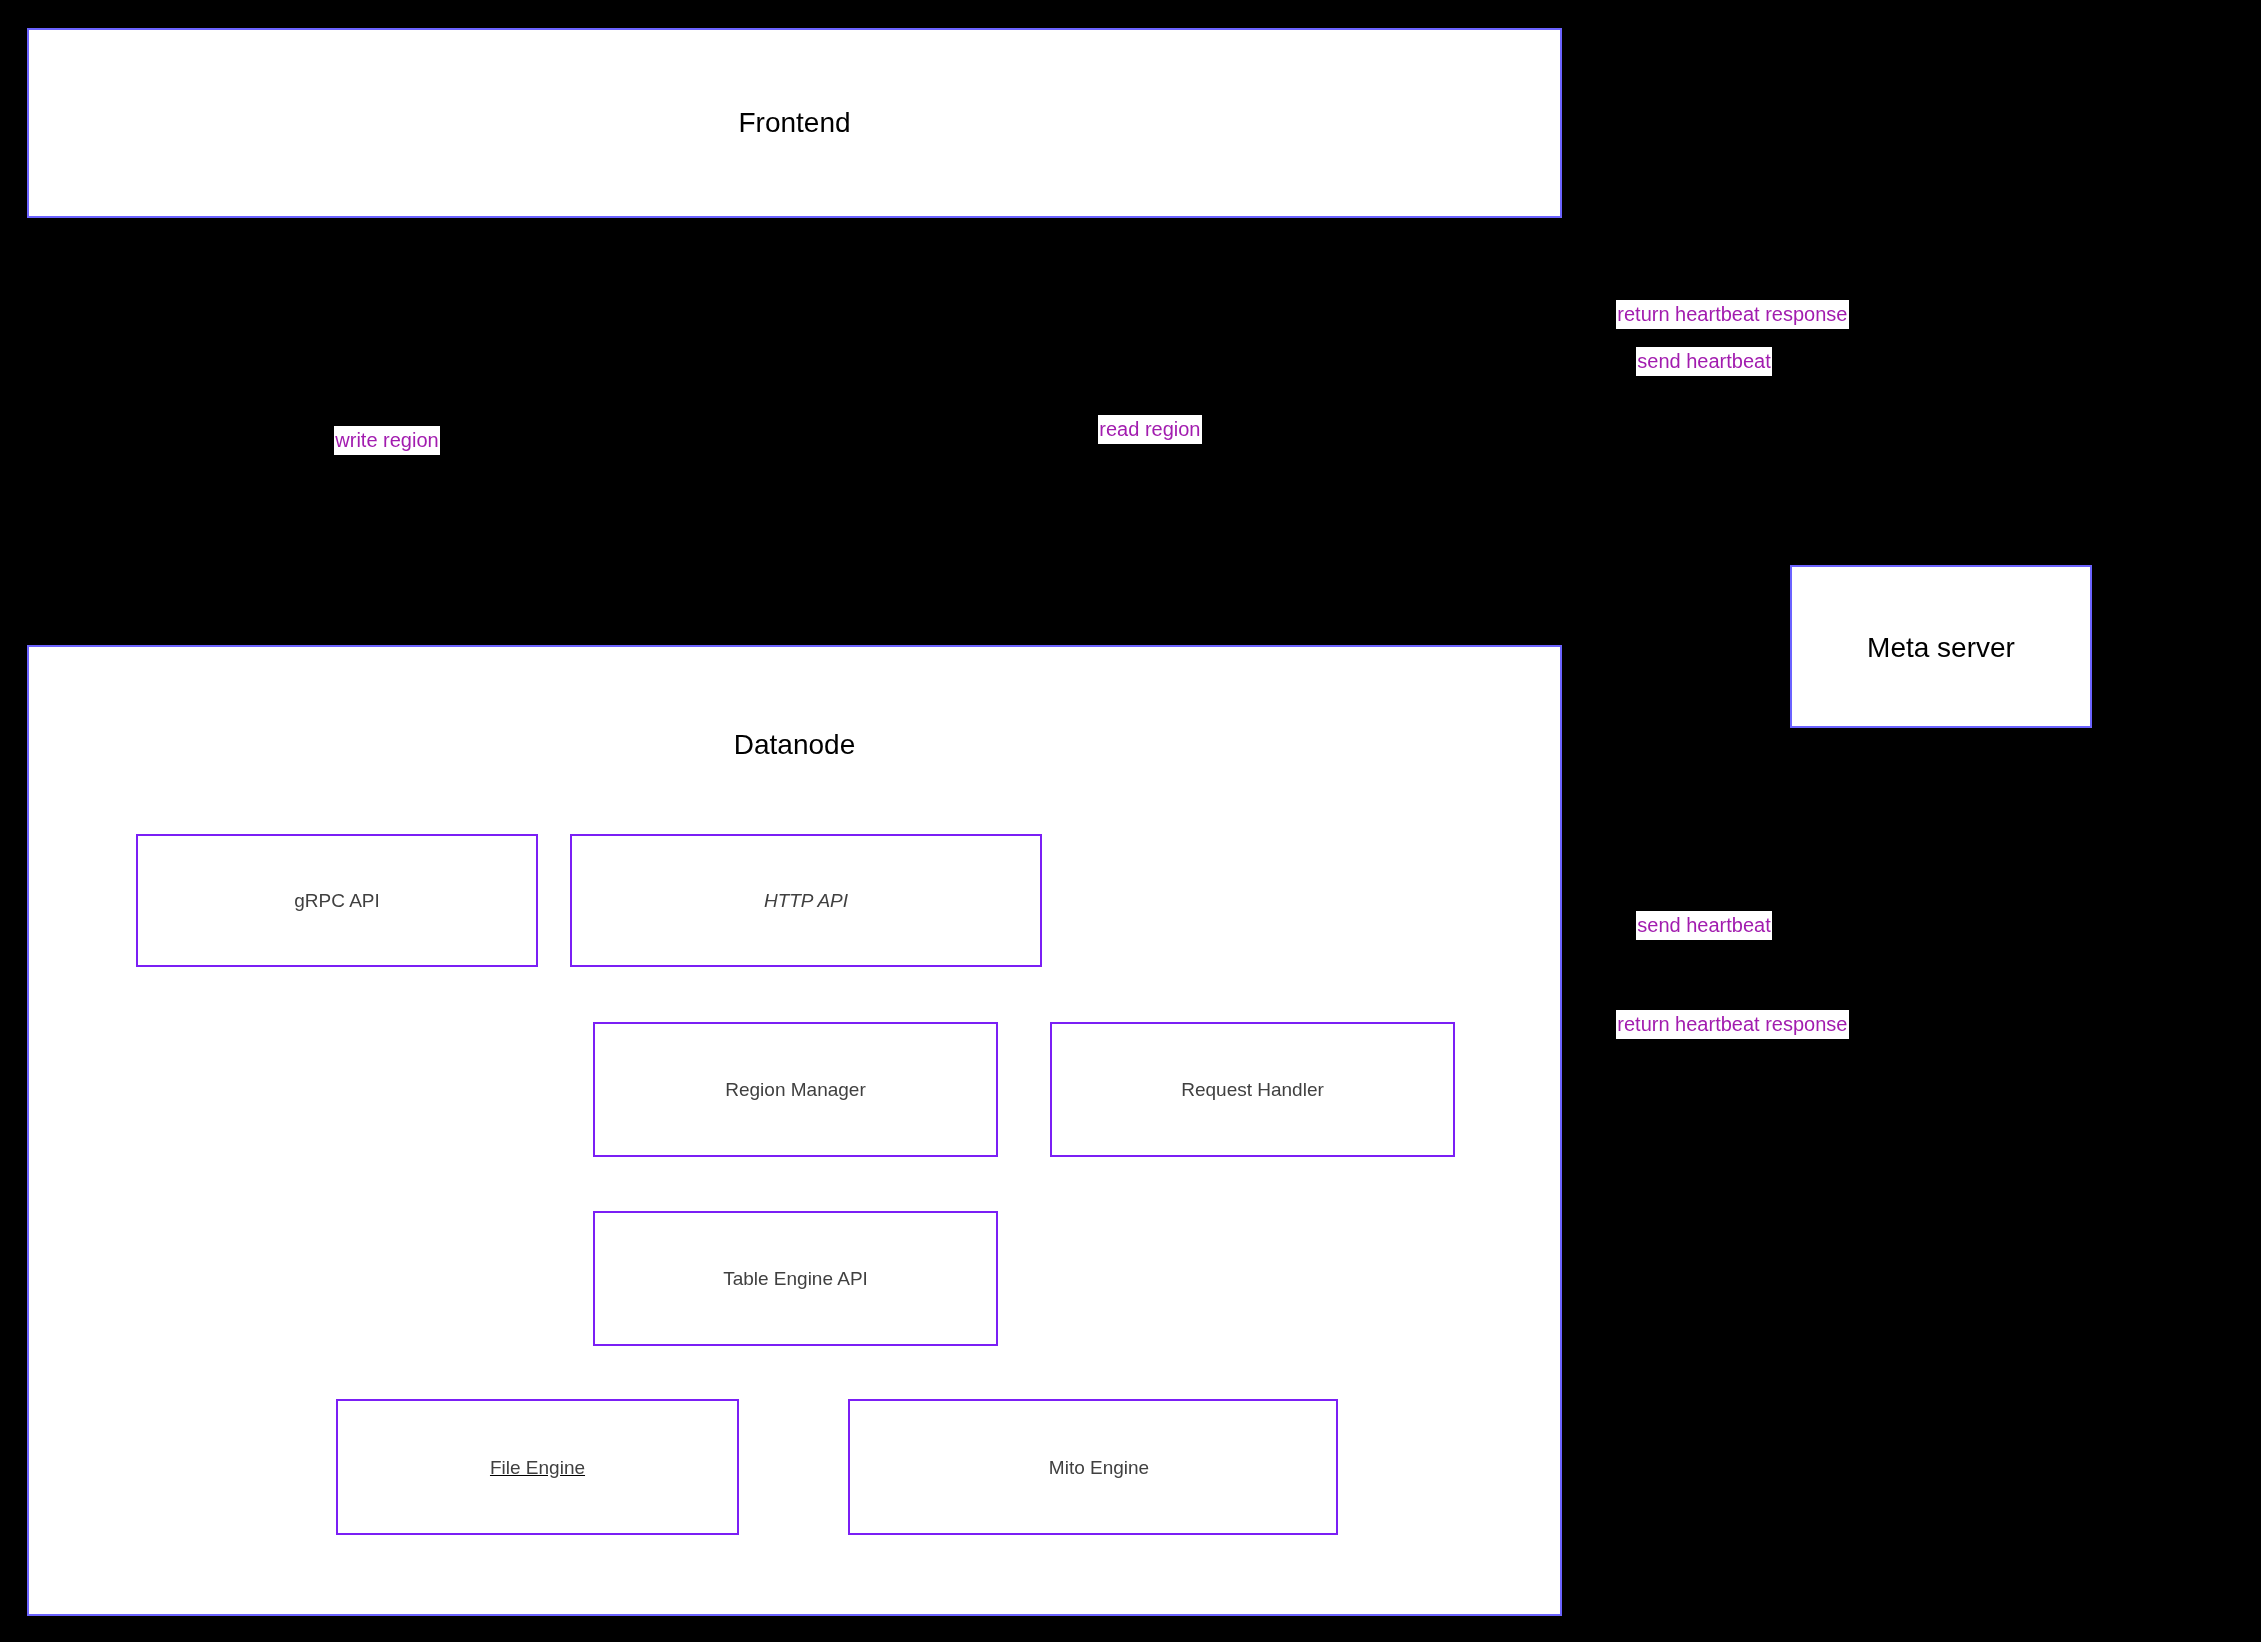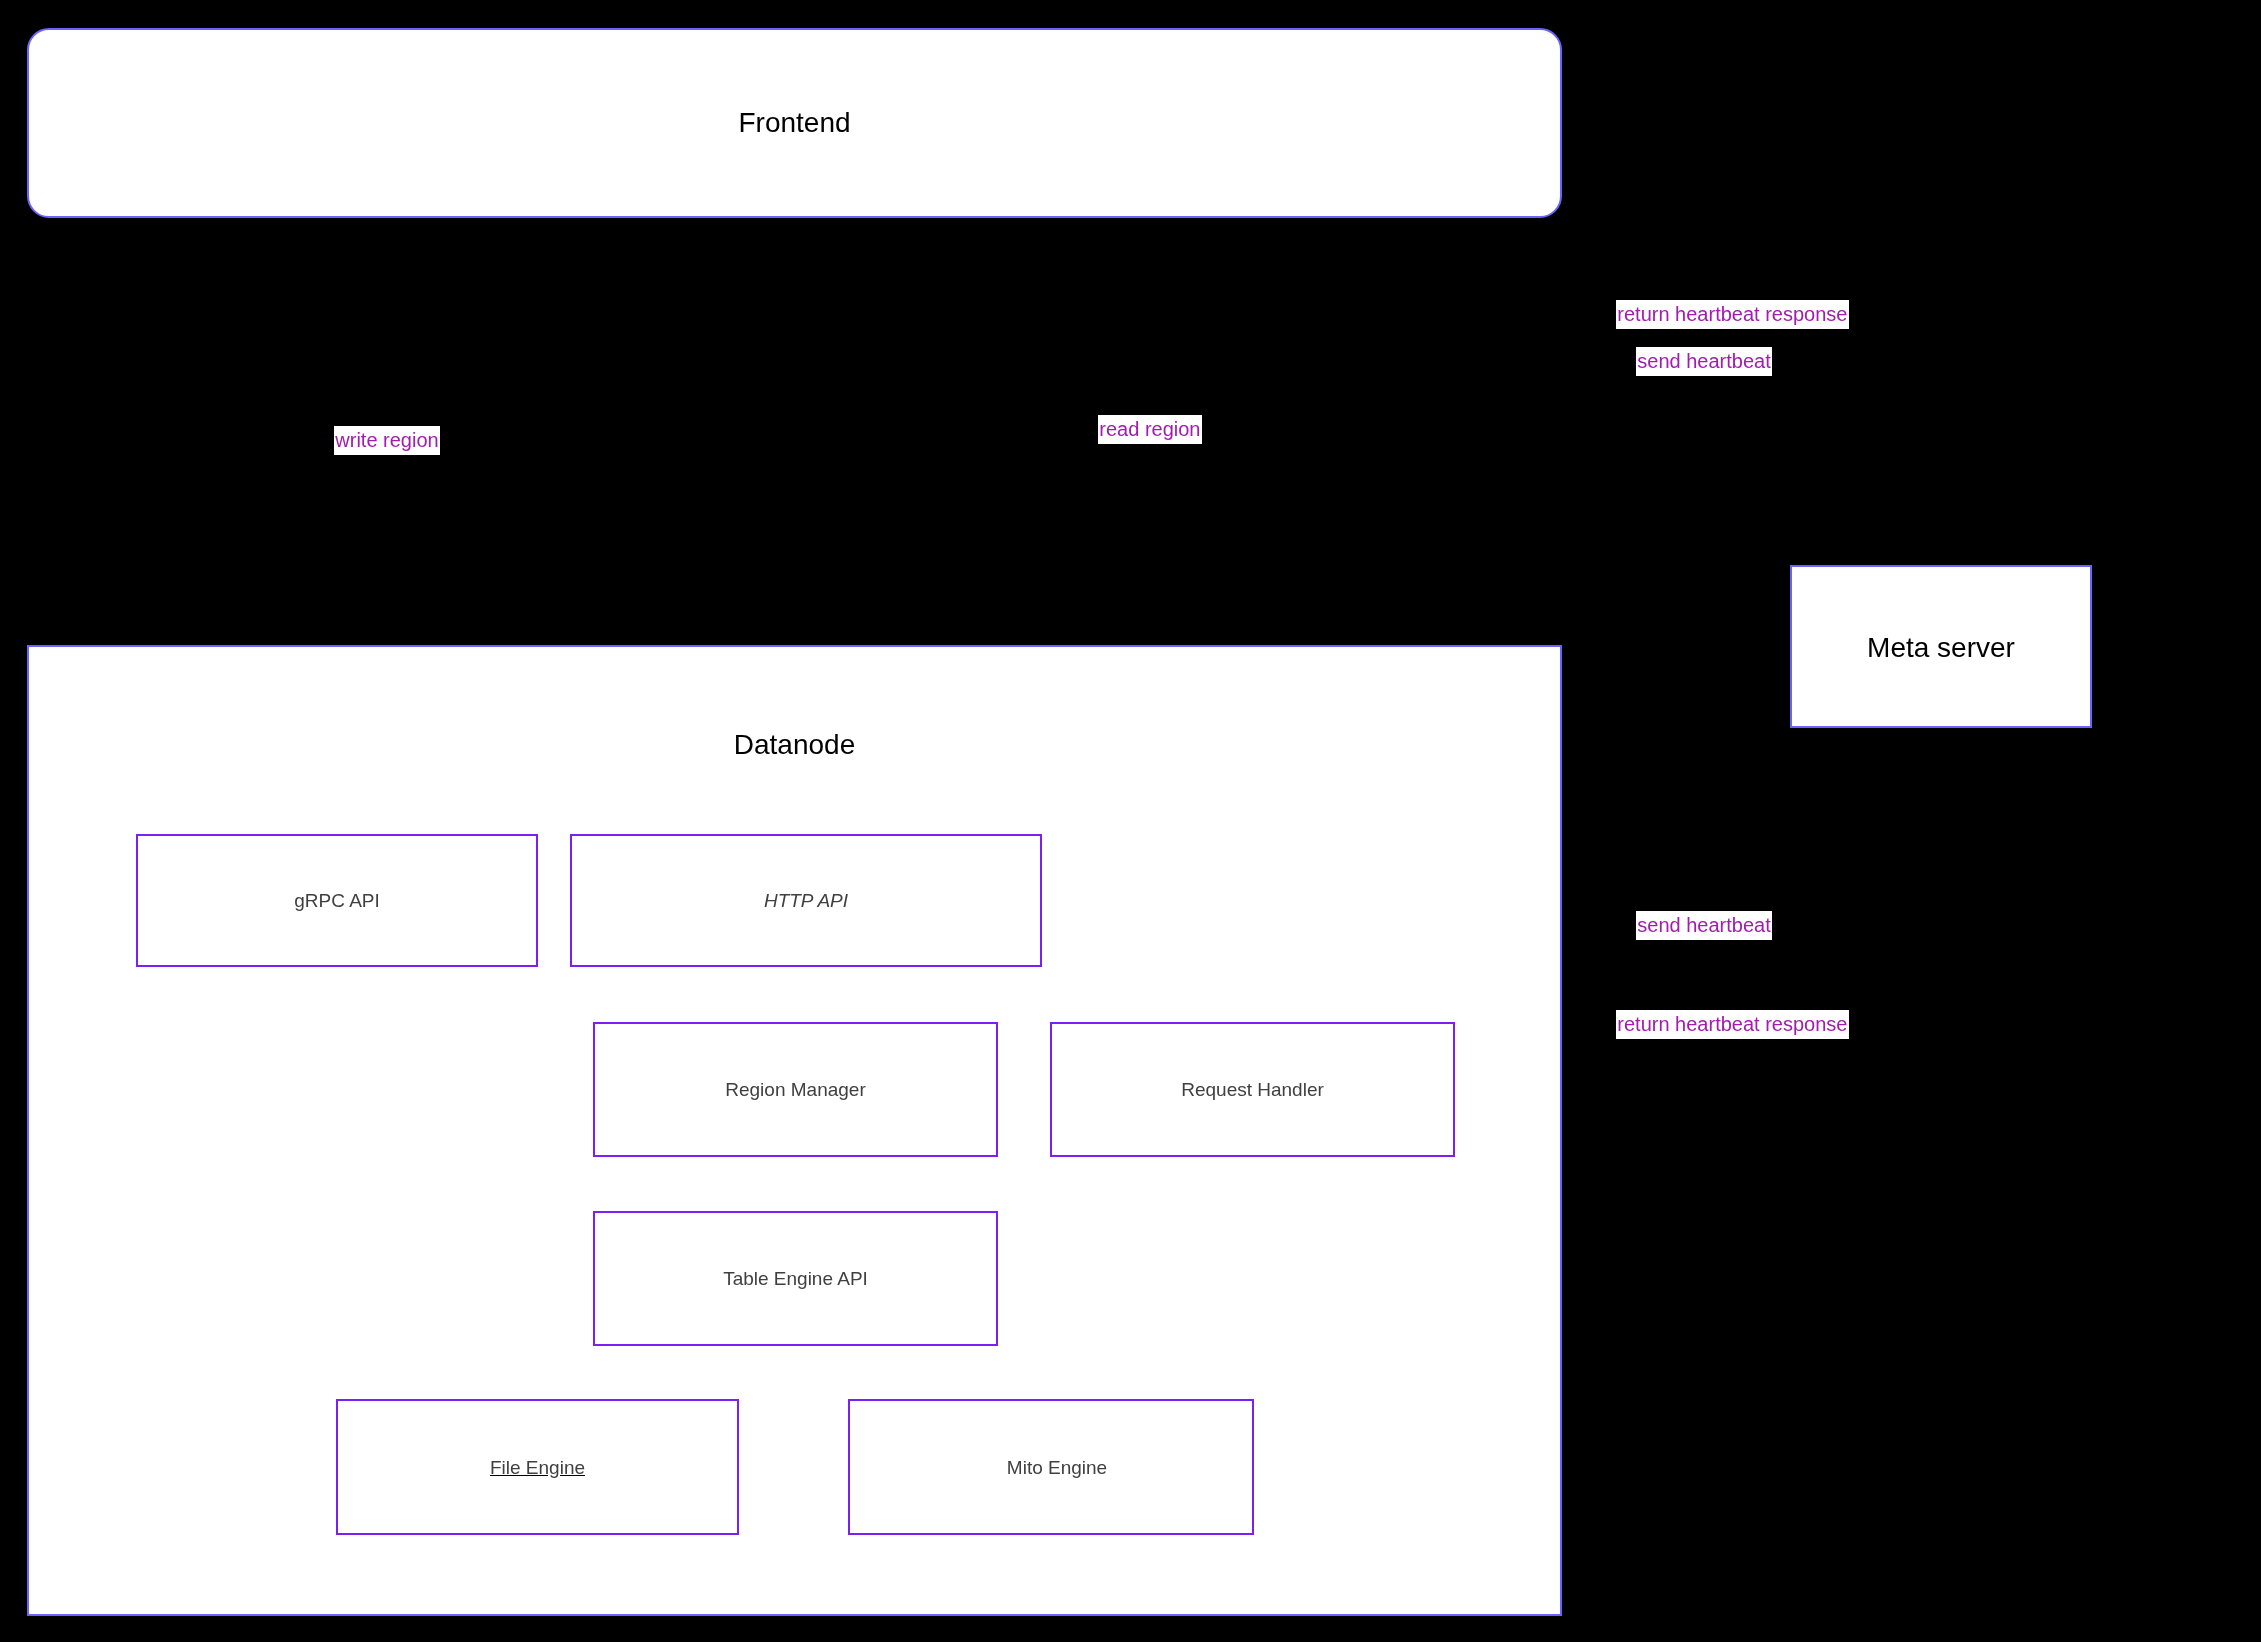--- a/index.html
+++ b/index.html
@@ -96,21 +96,21 @@
       <path d="M 2740 841 L 2740 552 L 2322 552"></path>
 
       <path d="M 2322 250 L 2880 250 L 2880 841"></path>
 
       <path d="M 2323 1760 L 2880 1760 L 2880 1083"></path>
 
       <path d="M 2740 1083 L 2740 1990 L 2323 1990"></path>
     </g>
   </svg>
 
-  <div class="node-outer" style="left:27px; top:27.6px; width:1535px; height:190px;border-radius:22px;">
+  <div class="node-outer" style="left:27px; top:27.6px; width:1535px; height:190px;">
     <div class="node-title" style="top:79px;">Frontend</div>
   </div>
 
   <div class="node-outer" style="left:1790px; top:565px; width:302px; height:163px;">
     <div class="node-title" style="top:67px;">Meta server</div>
   </div>
 
   <div class="node-outer" style="left:27px; top:645px; width:1535px; height:971px;">
     <div class="node-title" style="top:84px;">Datanode</div>
   </div>
@@ -129,21 +129,21 @@
     <span>Request Handler</span>
   </div>
 
   <div class="node-inner" style="left:593px; top:1211px; width:405px; height:135px;">
     <span>Table Engine API</span>
   </div>
 
   <div class="node-inner" style="left:336px; top:1399px; width:403px; height:136px;text-decoration:underline;">
     <span>File Engine</span>
   </div>
-  <div class="node-inner" style="left:848px; top:1399px; width:406px; height:136px;padding-left:12px;">
+  <div class="node-inner" style="left:848px; top:1399px; width:490px; height:136px;padding-left:12px;">
     <span>Mito Engine</span>
   </div>
 
   <div class="edge-label" style="left:334px; top:415px;margin-top:11px;">write region</div>
 
   <div class="edge-label" style="left:1098px; top:415px;">read region</div>
 
   <div class="edge-label" style="left:1616px; top:300px;">return heartbeat response</div>
 
   <div class="edge-label" style="left:1636px; top:347px;">send heartbeat</div>

